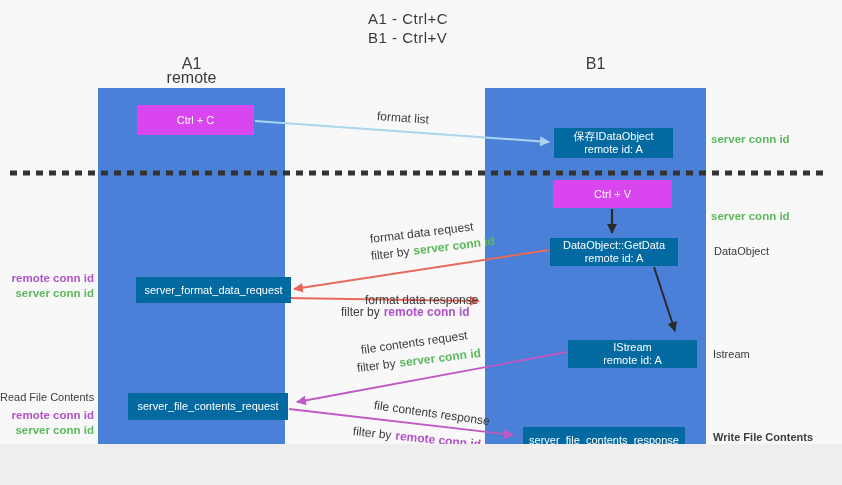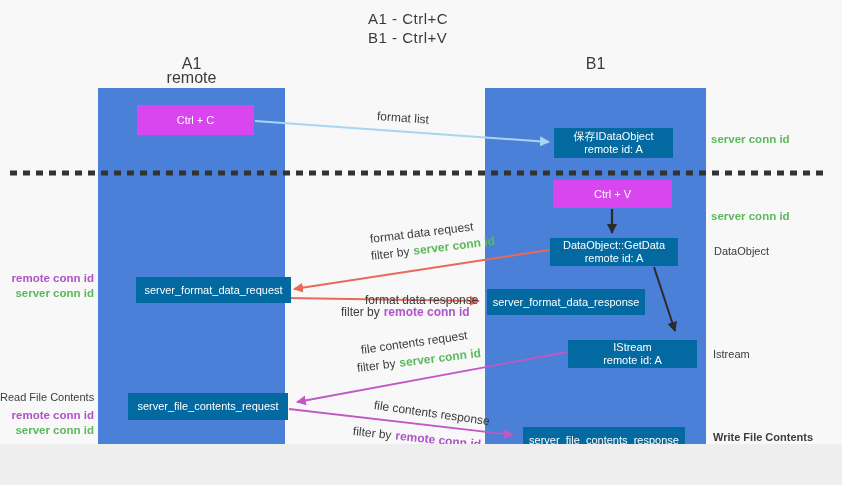--- a/index.html
+++ b/index.html
@@ -102,23 +102,20 @@
     <span>DataObject::GetData</span>
     <span>remote id: A</span>
   </div>
   <div class="node node-orange box-istream">
     <span>IStream</span>
     <span>remote id: A</span>
   </div>
   <div class="node node-orange box-fmt-req">
     <span>server_format_data_request</span>
   </div>
-  <div class="node node-orange box-fmt-resp">
-    <span>server_format_data_response</span>
-  </div>
   <div class="node node-orange box-file-req">
     <span>server_file_contents_request</span>
   </div>
   <div class="node node-orange box-file-resp">
     <span>server_file_contents_response</span>
   </div>
 
   <div class="arrow-label" style="left:377px;top:109px;transform:rotate(4deg);">format list</div>
 
   <div class="arrow-label" style="left:370px;top:232px;transform:rotate(-7deg);">format data request</div>

